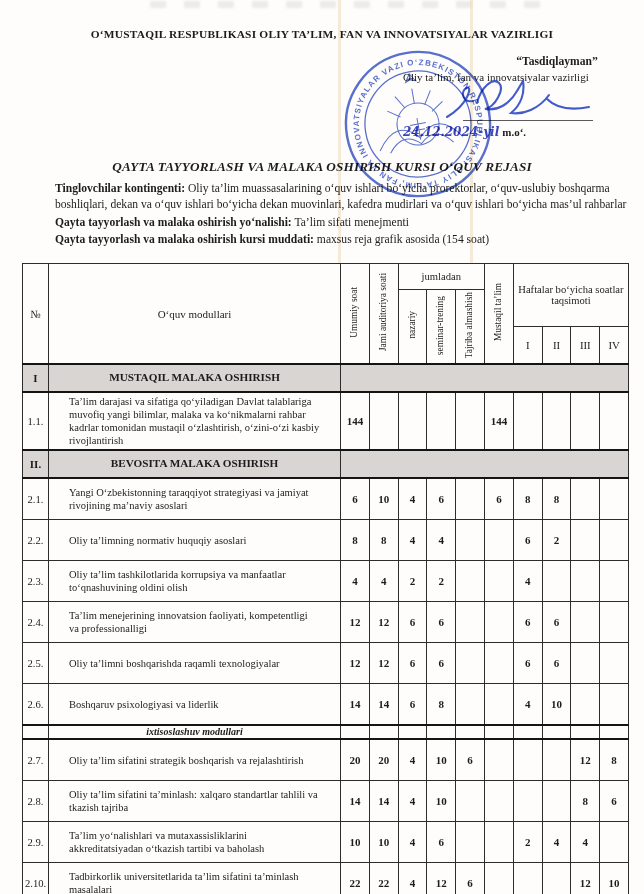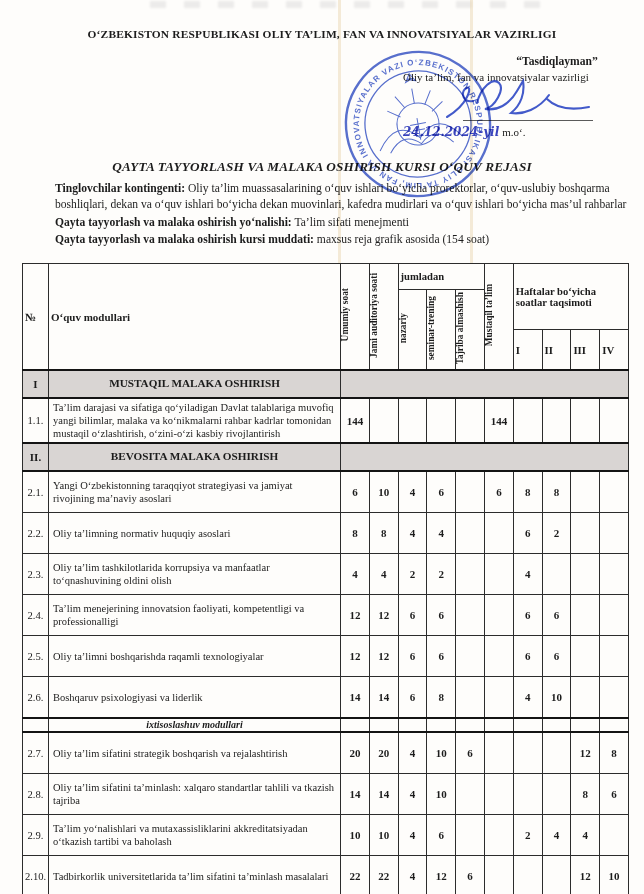--- a/index.html
+++ b/index.html
@@ -20,63 +20,63 @@
   .sigline{position:absolute;bottom:2px;left:60px;width:130px;border-bottom:1.2px solid #5a5a5a;}
   .sig-svg{position:absolute;left:40px;top:-6px;z-index:6;}
   .dateline{margin-top:1px;font-size:11.2px;}
   .hw{font-family:"DejaVu Serif",serif;font-style:italic;color:#3a44bd;font-weight:bold;}
   .hw-day{font-size:12px;}
   .mid-underline{display:inline-block;width:78px;border-bottom:1.1px solid #555;
         text-align:center;height:14px;line-height:13px;}
   .numline{margin-top:2px;width:160px;border-bottom:1.1px solid #4a4ab0;font-size:12.5px;
         letter-spacing:.5px;}
   .regline{margin-top:2px;font-size:12px;}
-  .regline .pr{color:#1c1c1c;font-style:normal;font-weight:normal;font-size:11px;}
+  .regline .pr{color:#1c1c1c;font-style:normal;font-weight:bold;font-size:11px;}
   .stamp{position:absolute;left:342px;top:48px;width:152px;height:152px;z-index:5;
         mix-blend-mode:multiply;opacity:.82;transform:rotate(-10deg);}
   .doc-title{position:absolute;top:159px;left:0;width:100%;text-align:center;
         font-weight:bold;font-size:13.2px;letter-spacing:.2px;z-index:1;font-style:italic;}
   .intro{position:absolute;top:181px;left:55px;width:582px;font-size:11.6px;line-height:1.42;z-index:1;}
   .intro p{margin:0 0 1px 0;}
   .intro .lbl{font-weight:bold;}
   
   .plan-table{position:absolute;top:263px;left:22px;z-index:1;border-collapse:collapse;
         table-layout:fixed;width:606px;background:#fefdfb;}
   .plan-table,"":;
   table.plan-table{border:2.4px solid #141414;}
   .plan-table th,.plan-table td{border:1px solid #2c2c2c;padding:1px 2px;overflow:hidden;}
-  thead th{font-weight:bold;vertical-align:middle;text-align:left;}
+  thead th{font-weight:normal;vertical-align:middle;text-align:center;}
   .h1{height:26px;} .h2{height:31px;} .h3{height:31px;}
   th.big{font-size:11px;}
   th.jumladan,th.weeks{font-size:10.6px;}
   th.vert{font-size:9.4px;line-height:1.05;padding:2px 0;}
   th.vert .v{writing-mode:vertical-rl;transform:rotate(180deg);display:inline-block;
         max-height:86px;white-space:normal;}
   th.wk{font-size:10.8px;}
   td.cn{text-align:center;font-size:10.6px;vertical-align:middle;}
-  td.ct{font-size:10.5px;line-height:1.24;vertical-align:middle;padding:2px 4px;}
+  td.ct{font-size:10.5px;line-height:1.24;vertical-align:middle;padding:2px 20px;}
   td.cv{text-align:center;vertical-align:middle;font-size:11px;font-weight:600;}
   tr.r-module td{height:36px;}
   tr.r-section td{height:22px;background:#d9d5d3;border-top:2px solid #141414;border-bottom:2px solid #141414;}
   tr.r-section td.cn{font-weight:bold;font-size:11px;}
   tr.r-section td.ct{text-align:center;font-weight:bold;font-size:11.2px;}
   tr.r-divider td{height:12px;border-top:2px solid #141414;border-bottom:2px solid #141414;padding:0 4px;}
   tr.r-divider td.ct{font-style:italic;font-weight:bold;font-size:10px;text-align:center;line-height:1;}
 </style>
 </head>
 <body>
 
 <div class="page">
 
   <div class="ghost-top"></div>
   <div class="scanline" style="left:338px;"></div>
   <div class="scanline" style="left:470px;"></div>
   <div class="scanline" style="left:250px;top:560px;"></div>
 
-  <div class="ministry">O‘ZBEKISTON RESPUBLIKASI OLIY TA’LIM, FAN VA INNOVATSIYALAR VAZIRLIGI</div>
+  <div class="ministry">O‘MUSTAQIL RESPUBLIKASI OLIY TA’LIM, FAN VA INNOVATSIYALAR VAZIRLIGI</div>
 
   <div class="approval">
     <div class="tasdiq">“Tasdiqlayman”</div>
     <div class="authority">Oliy ta’lim, fan va innovatsiyalar vazirligi</div>
     <div class="sigzone">
       <svg class="sig-svg" width="150" height="48" viewBox="0 0 150 48">
         <g fill="none" stroke="#2f49c5" stroke-width="2.1" stroke-linecap="round" opacity="0.9">
           <path d="M4,40 C14,34 20,28 24,20 C28,12 26,8 22,12 C18,16 20,26 30,24"></path>
           <path d="M34,26 C38,10 50,0 56,6 C62,12 52,30 42,32 C54,34 66,28 74,14 L80,4 C82,16 78,28 68,36 C80,38 96,32 106,18"></path>
           <path d="M104,22 C112,30 126,34 146,30"></path>

